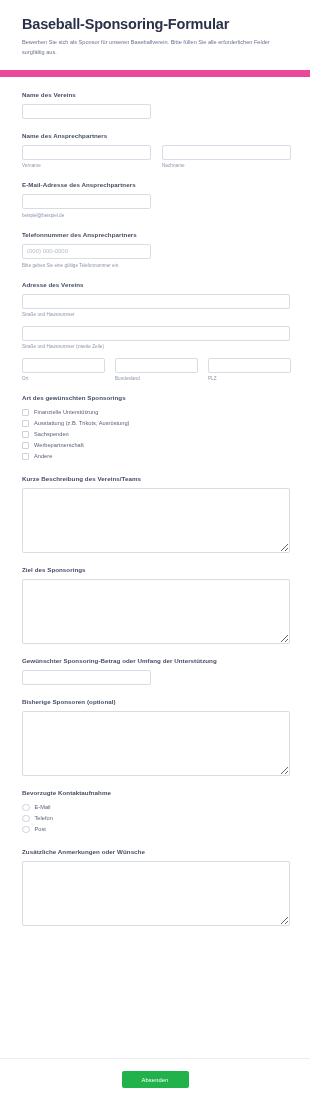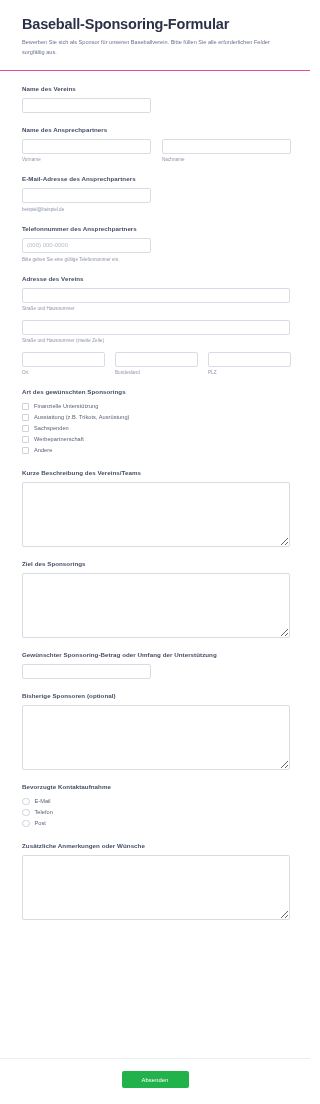--- a/index.html
+++ b/index.html
@@ -18,21 +18,21 @@
     width: 310px;
     height: 1104px;
     box-sizing: border-box;
     background: #ffffff;
     display: flex;
     flex-direction: column;
   }
   
   .form-header {
     padding: 16px 20px 12px 22px;
-    border-bottom: 1px solid #ec4899;
+    border-bottom: 7px solid #ec4899;
   }
   .form-title {
     font-size: 14.5px;
     font-weight: bold;
     color: #2b3247;
     letter-spacing: -0.2px;
     margin: 0 0 5px 0;
     line-height: 1.2;
   }
   .form-subtitle {

